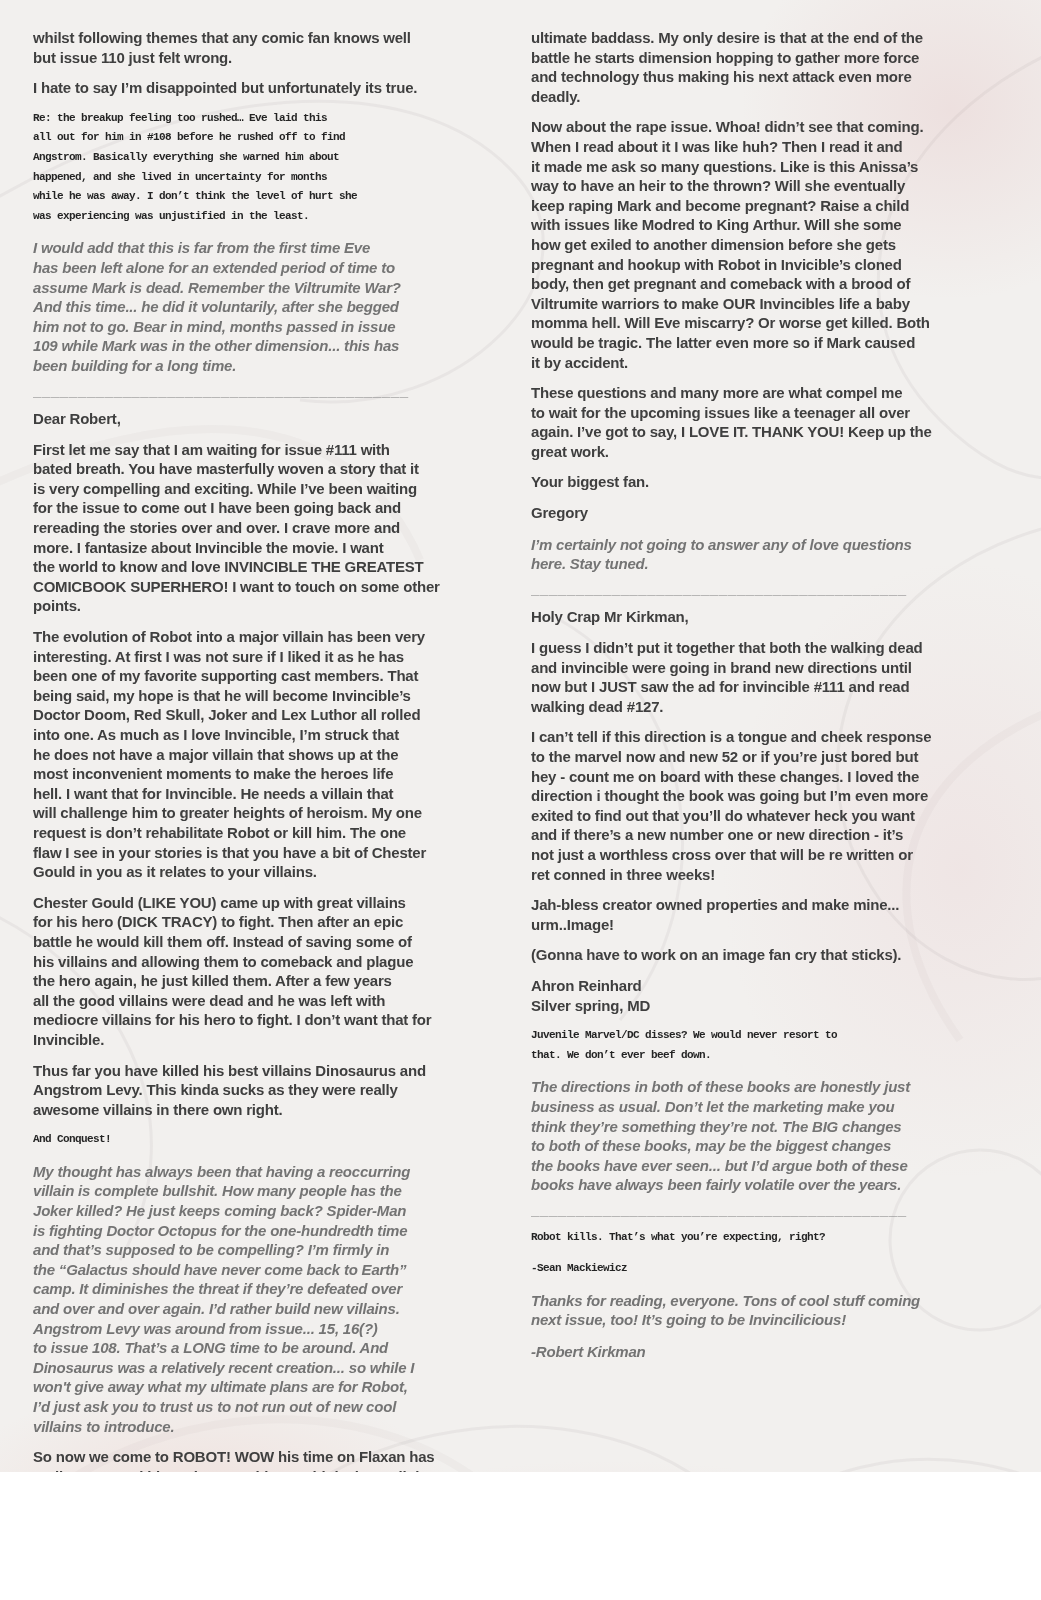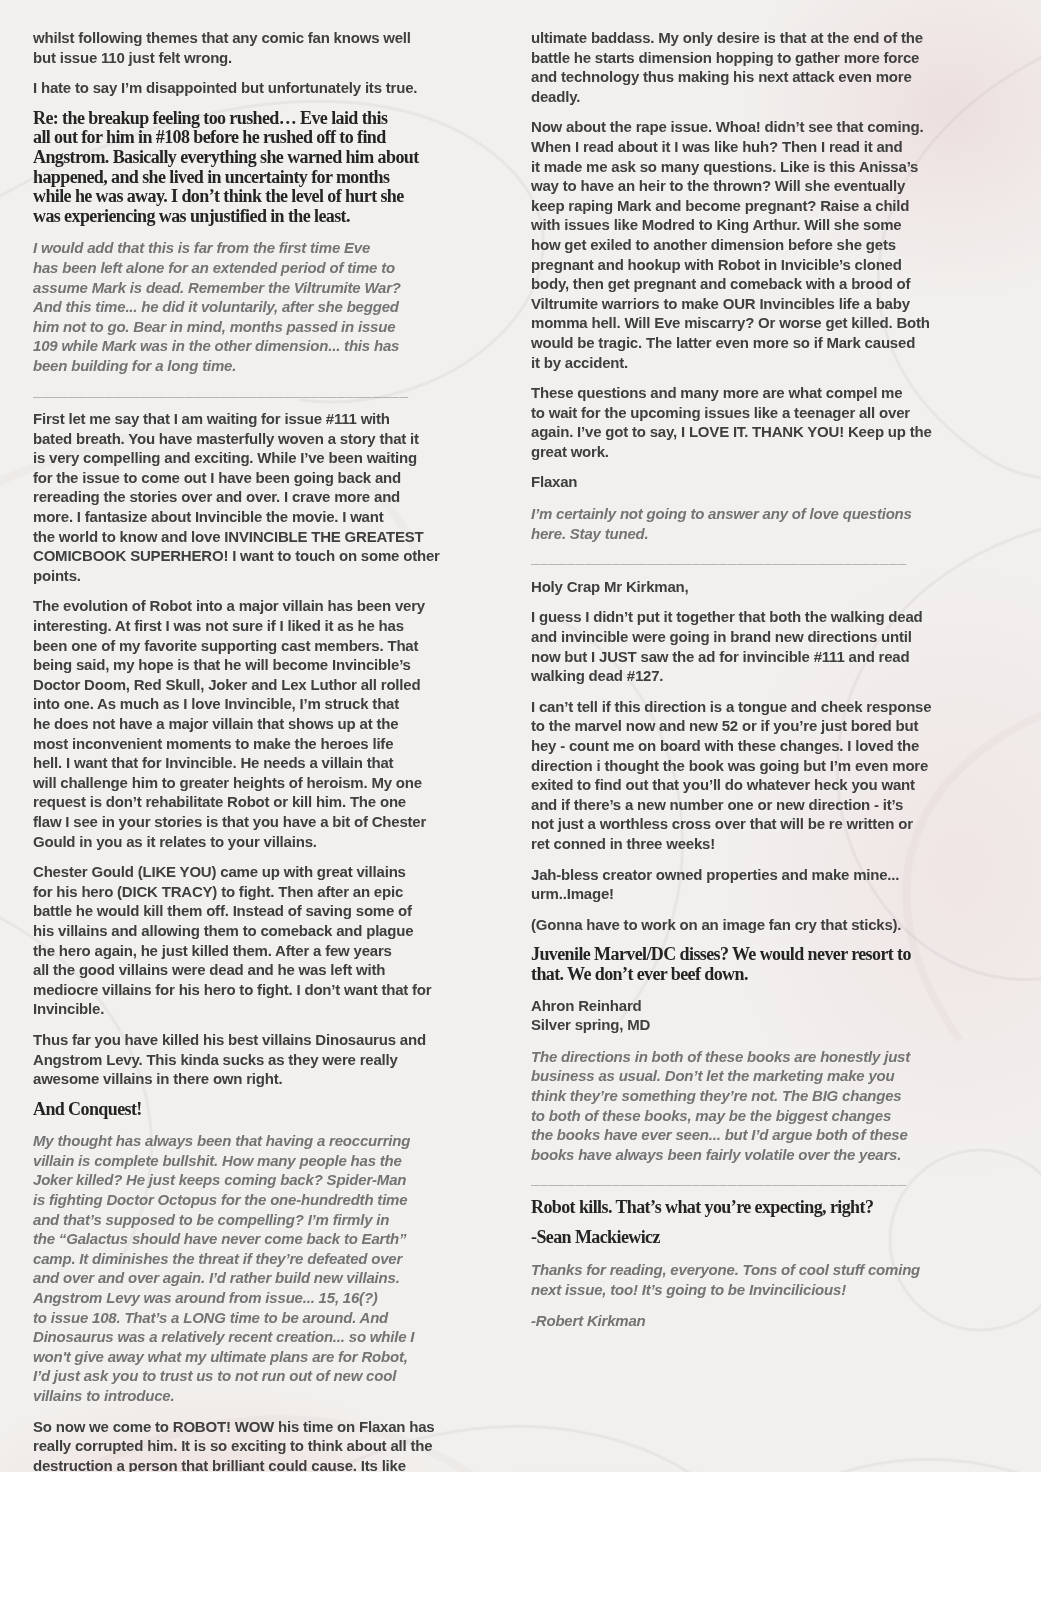--- a/index.html
+++ b/index.html
@@ -27,24 +27,24 @@
     margin:0 0 11px 0;
     font-size:15px;
     line-height:19.6px;
     font-weight:bold;
     color: var(--body-color, #3f3f3f);
     white-space:pre-line;
     letter-spacing:-0.2px;
   }
   p.normal { }
   p.heavy {
-    font-family:Liberation Serif, serif;
+    font-family:Liberation Mono, monospace;
     color: var(--heavy-color, #242424);
     letter-spacing:-0.6px;
-    font-size:18px;
+    font-size:11px;
   }
   p.response {
     font-style:italic;
     color: var(--response-color, #747474);
     margin-top: 12px;
   }
   p.separator {
     color: var(--separator-color, #8c8c8c);
     letter-spacing:0.6px;
     margin-top:-6px;
@@ -98,20 +98,21 @@
 while he was away. I don’t think the level of hurt she
 was experiencing was unjustified in the least.</p>
         <p class="block response">I would add that this is far from the first time Eve
 has been left alone for an extended period of time to
 assume Mark is dead.  Remember the Viltrumite War?
 And this time... he did it voluntarily, after she begged
 him not to go.  Bear in mind, months passed in issue
 109 while Mark was in the other dimension... this has
 been building for a long time.</p>
         <p class="block separator">__________________________________________</p>
+        <p class="block normal">Dear Robert,</p>
         <p class="block normal">First let me say that I am waiting for issue #111 with
 bated breath. You have masterfully woven a story that it
 is very compelling and exciting. While I’ve been waiting
 for the issue to come out I have been going back and
 rereading the stories over and over. I crave more and
 more. I fantasize about Invincible the movie. I want
 the world to know and love INVINCIBLE THE GREATEST
 COMICBOOK SUPERHERO!  I want to touch on some other
 points.</p>
         <p class="block normal">The evolution of Robot into a major villain has been very
@@ -173,44 +174,45 @@
 pregnant and hookup with Robot in Invicible’s cloned
 body, then get pregnant and comeback with a brood of
 Viltrumite warriors to make OUR Invincibles life a baby
 momma hell. Will Eve miscarry? Or worse get killed. Both
 would be tragic. The latter even more so if Mark caused
 it by accident.</p>
         <p class="block normal">These questions and many more are what compel me
 to wait for the upcoming issues like a teenager all over
 again. I’ve got to say, I LOVE IT. THANK YOU! Keep up the
 great work.</p>
-        <p class="block normal">Flaxan</p>
+        <p class="block normal">Your biggest fan.</p>
+        <p class="block normal">Gregory</p>
         <p class="block response">I’m certainly not going to answer any of love questions
 here.  Stay tuned.</p>
         <p class="block separator">__________________________________________</p>
         <p class="block normal">Holy Crap Mr Kirkman,</p>
         <p class="block normal">I guess I didn’t put it together that both the walking dead
 and invincible were going in brand new directions until
 now but I JUST saw the ad for invincible #111 and read
 walking dead #127.</p>
         <p class="block normal">I can’t tell if this direction is a tongue and cheek response
 to the marvel now and new 52 or if you’re just bored but
 hey - count me on board with these changes. I loved the
 direction i thought the book was going but I’m even more
 exited to find out that you’ll do whatever heck you want
 and if there’s a new number one or new direction - it’s
 not just a worthless cross over that will be re written or
 ret conned in three weeks!</p>
         <p class="block normal">Jah-bless creator owned properties and make mine...
 urm..Image!</p>
         <p class="block normal">(Gonna have to work on an image fan cry that sticks).</p>
+        <p class="block normal">Ahron Reinhard
+Silver spring, MD</p>
         <p class="block heavy">Juvenile Marvel/DC disses? We would never resort to
 that. We don’t ever beef down.</p>
-        <p class="block normal">Ahron Reinhard
-Silver spring, MD</p>
         <p class="block response">The directions in both of these books are honestly just
 business as usual.  Don’t let the marketing make you
 think they’re something they’re not.  The BIG changes
 to both of these books, may be the biggest changes
 the books have ever seen... but I’d argue both of these
 books have always been fairly volatile over the years.</p>
         <p class="block separator">__________________________________________</p>
         <p class="block heavy">Robot kills. That’s what you’re expecting, right?</p>
         <p class="block heavy">-Sean Mackiewicz</p>
         <p class="block response">Thanks for reading, everyone.  Tons of cool stuff coming

